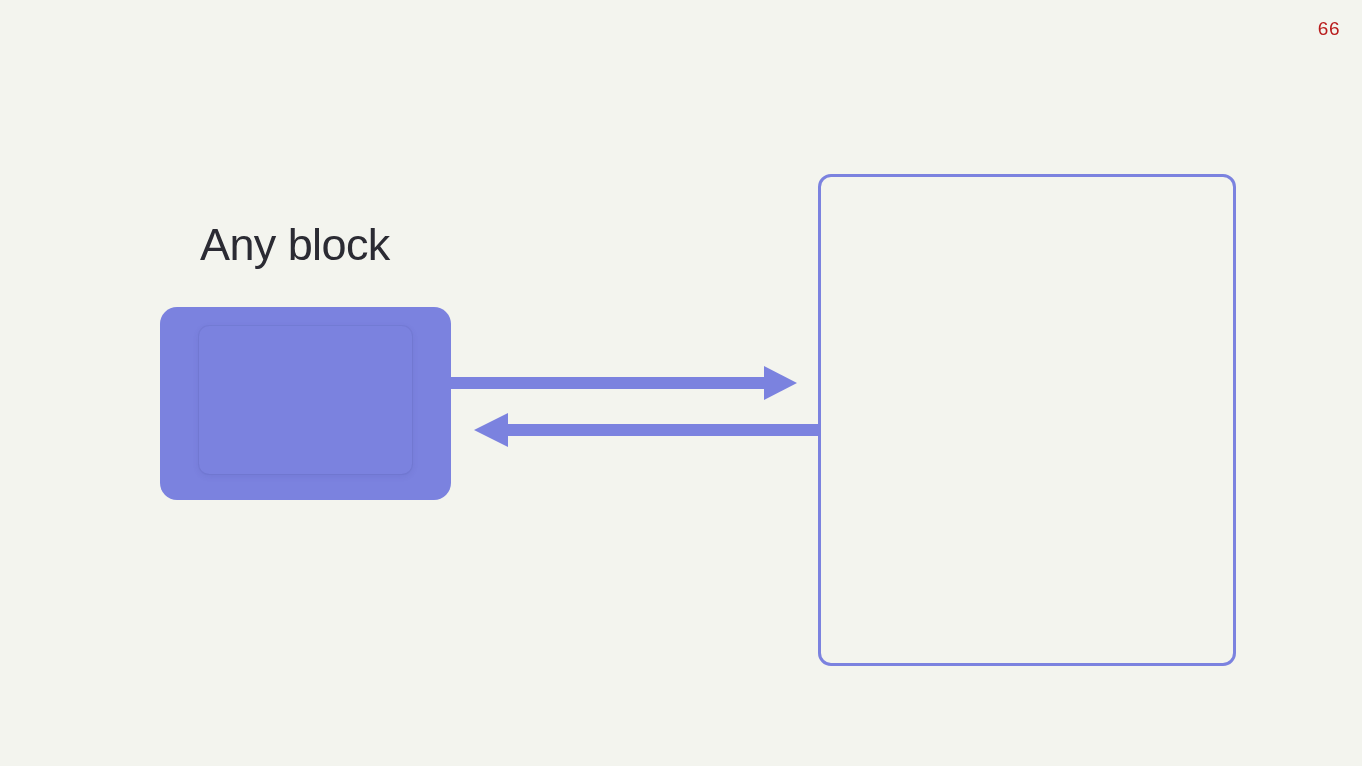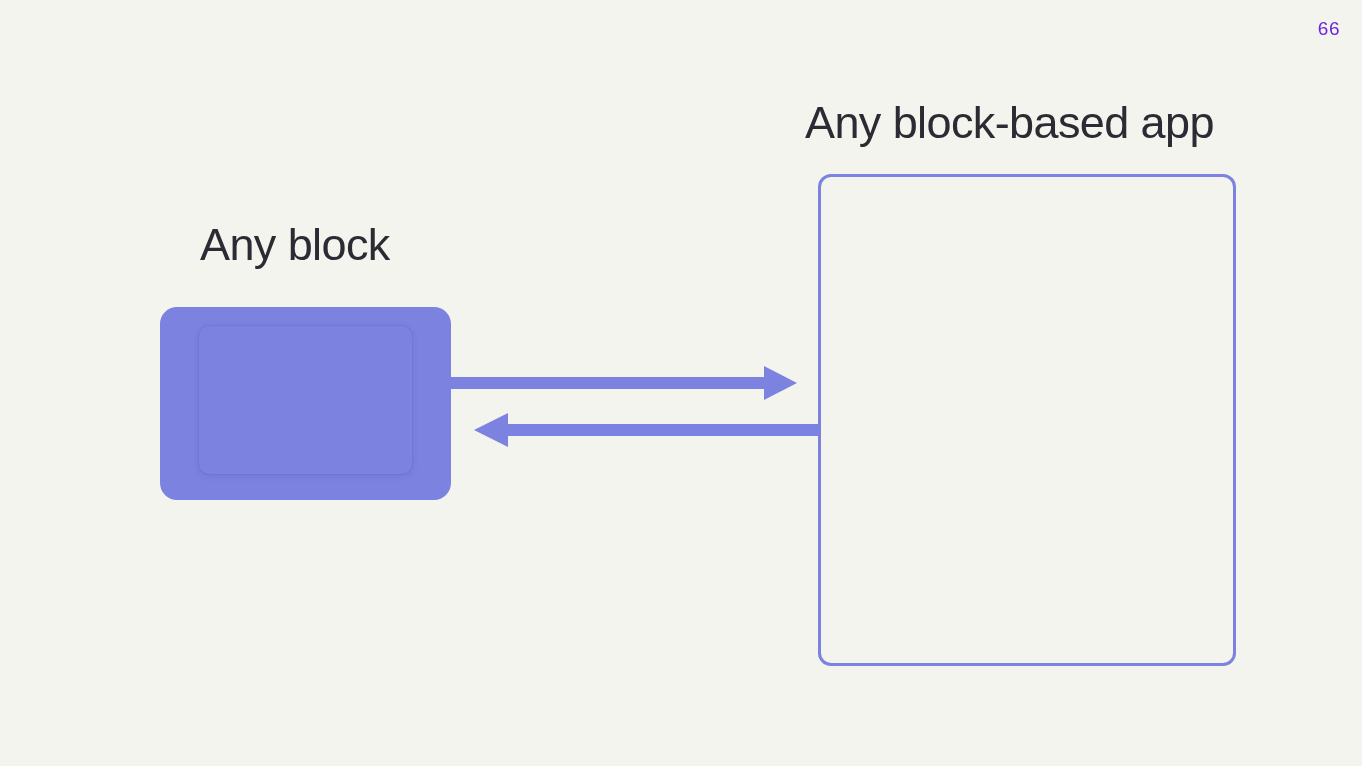--- a/index.html
+++ b/index.html
@@ -22,21 +22,21 @@
     background: #f3f4ee;
   }
 
   
   .page-number {
     position: absolute;
     top: 18px;
     right: 22px;
     font-size: 19px;
     letter-spacing: 0.5px;
-    color: #6d28d9;
+    color: #b91c1c;
     font-family: "Liberation Sans", sans-serif;
     user-select: none;
   }
 
   
   .heading {
     position: absolute;
     color: #2b2b33;
     font-family: "Liberation Sans", sans-serif;
     font-weight: 400;
@@ -100,21 +100,20 @@
     pointer-events: none;
   }
 </style>
 </head>
 <body>
 
 <div id="slide">
 
   <div class="page-number">66</div>
 
-  <div class="heading heading-right-app">Any block-based app</div>
 
   <div class="heading heading-left-block">Any block</div>
 
   <div class="block-shape">
     <div class="block-shape-inner"></div>
   </div>
 
   <div class="app-frame"></div>
 
   <svg class="arrows-layer" viewBox="0 0 1362 766">

